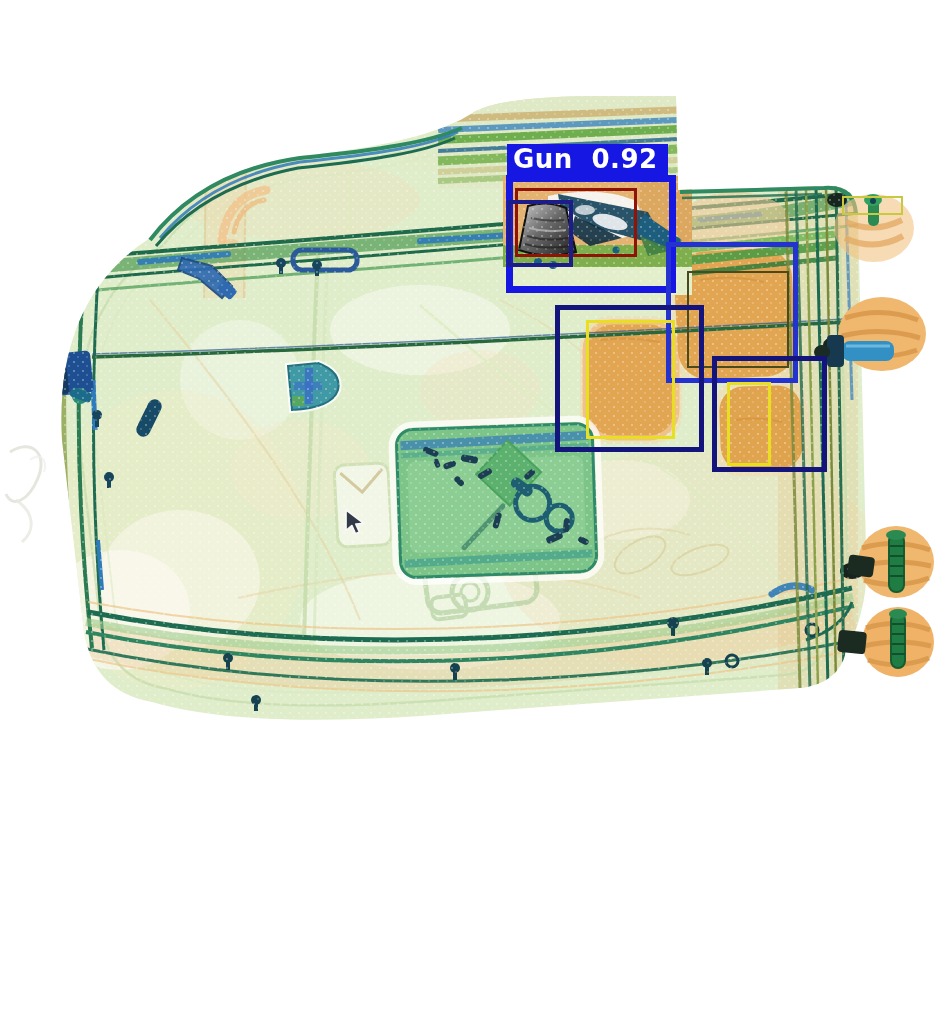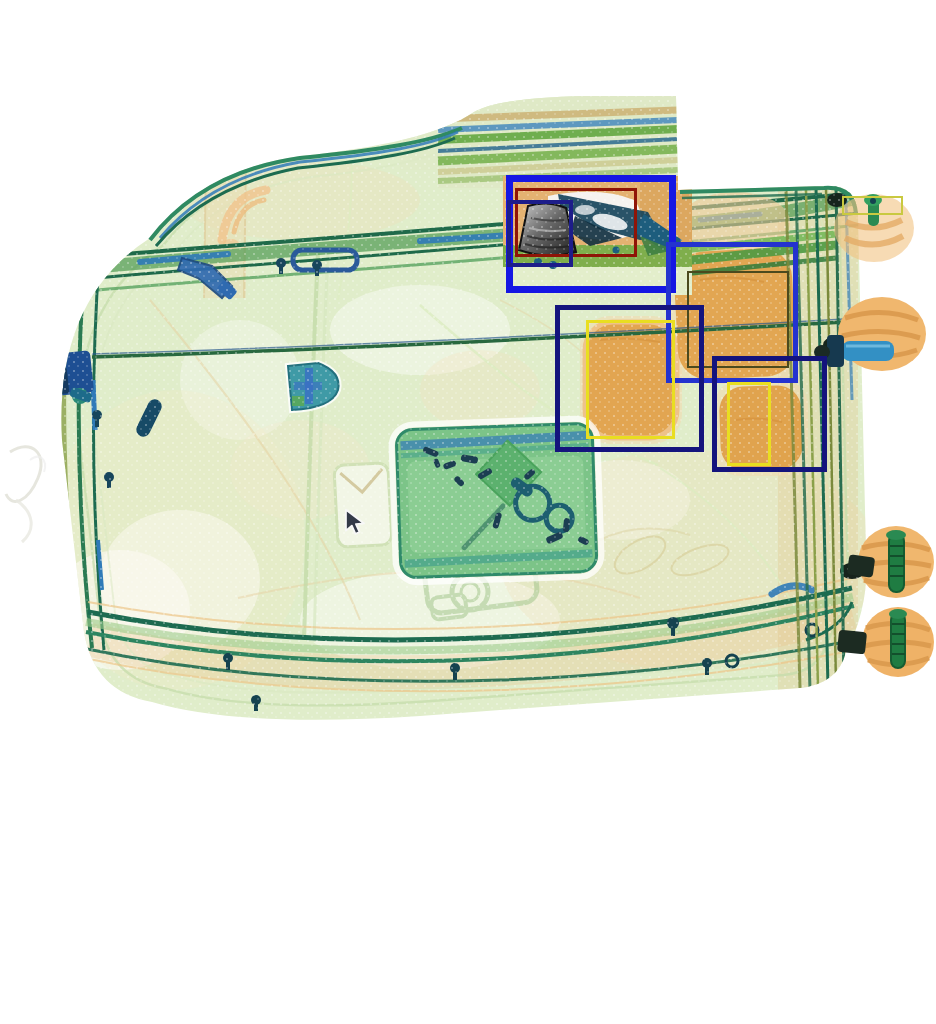--- a/index.html
+++ b/index.html
@@ -355,18 +355,19 @@
       <div class="det-box" style="left: 507px; top: 200px; width: 66px; height: 67px; border: 4px solid rgb(29, 29, 138);"></div>
       <div class="det-box" style="left: 666px; top: 242px; width: 132px; height: 141px; border: 5px solid rgb(36, 51, 207);"></div>
       <div class="det-box" style="left: 687px; top: 271px; width: 102px; height: 97px; border: 2px solid rgb(75, 74, 30);"></div>
       <div class="det-box" style="left: 555px; top: 305px; width: 149px; height: 147px; border: 5px solid rgb(20, 20, 125);"></div>
       <div class="det-box" style="left: 586px; top: 320px; width: 89px; height: 119px; border: 3px solid rgb(233, 222, 32);"></div>
       <div class="det-box" style="left: 712px; top: 356px; width: 115px; height: 116px; border: 5px solid rgb(20, 20, 125);"></div>
       <div class="det-box" style="left: 727px; top: 382px; width: 44px; height: 84px; border: 3px solid rgb(233, 222, 32);"></div>
       <div class="det-box" style="left: 842px; top: 196px; width: 61px; height: 19px; border: 2px solid rgb(201, 201, 64);"></div>
     </div>
 
+  <div class="det-label" style="left: 507px; top: 144px; min-width: 151px; height: 31px; background: rgb(22, 23, 227); color: rgb(255, 255, 255);">Gun 0.92</div>
 
   <svg class="cursor" viewBox="0 0 24 32" xmlns="http://www.w3.org/2000/svg" style="left: 344px; top: 508px;">
     <path d="M 2,2 L 2,25 L 8.5,19.5 L 12.5,28.5 L 17,26.5 L 13,17.8 L 22,17 Z" fill="#333a47" stroke="#f8f8f8" stroke-width="2" stroke-linejoin="round"></path>
   </svg>
 
 </div>
 
 </body></html>

